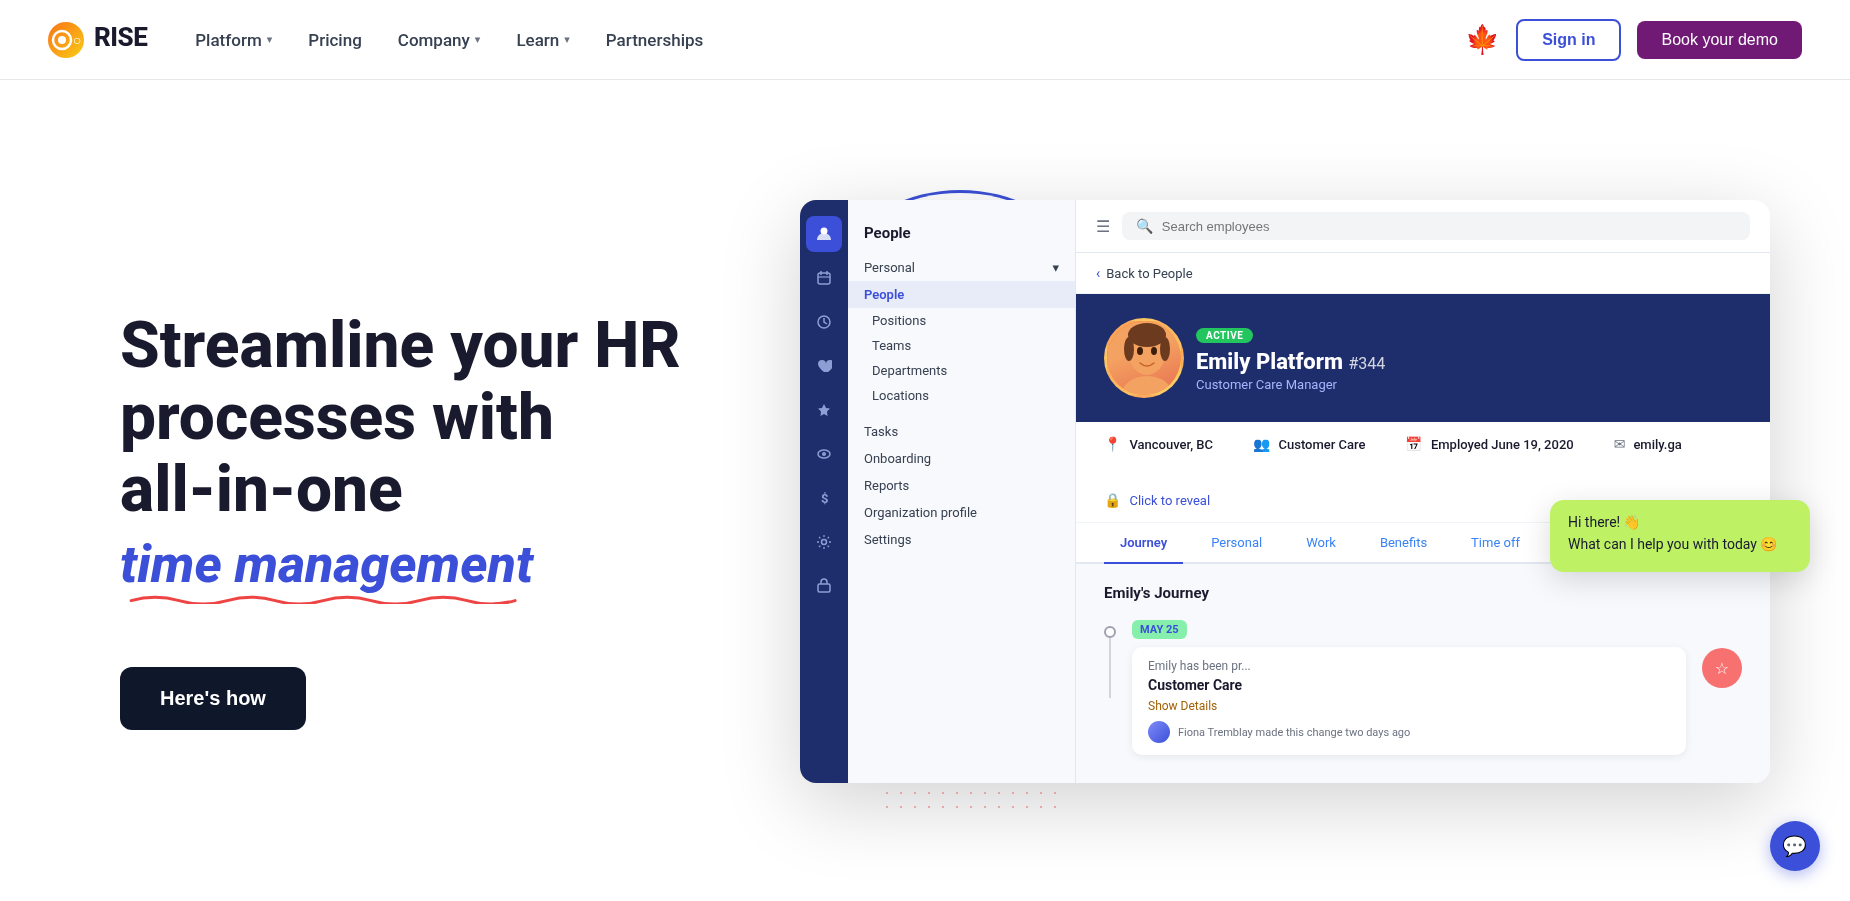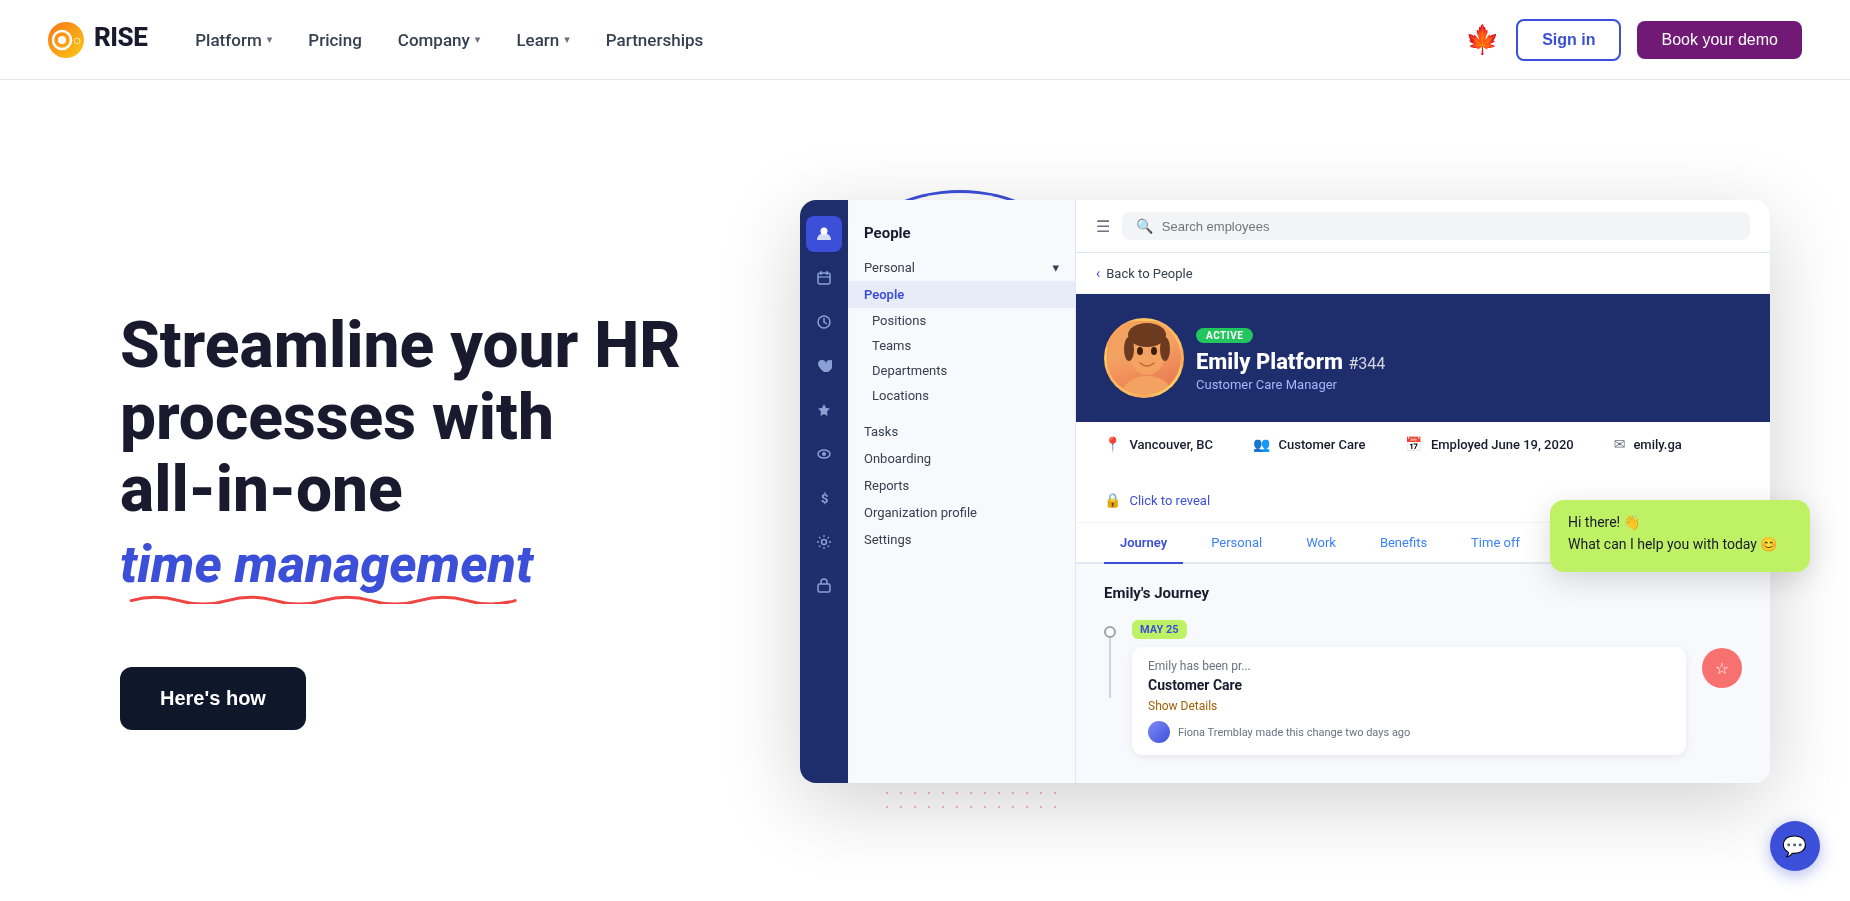--- a/index.html
+++ b/index.html
@@ -239,21 +239,21 @@
       width: 12px; height: 12px; border-radius: 50%; border: 2px solid #9ca3af;
       background: #fff;
     }
     .timeline-connector { width: 2px; height: 60px; background: #d1d5db; }
     .timeline-event-dot {
       width: 40px; height: 40px; border-radius: 50%; background: #f87171;
       display: flex; align-items: center; justify-content: center;
       color: #fff; font-size: 16px;
     }
     .date-chip {
-      background: #bef264; color: #3b4fd8; font-size: 11px; font-weight: 700;
+      background: #86efac; color: #3b4fd8; font-size: 11px; font-weight: 700;
       padding: 3px 8px; border-radius: 6px; display: inline-block; margin-bottom: 8px;
     }
     .event-card {
       background: #fff; border-radius: 10px; padding: 12px 16px;
       box-shadow: 0 2px 8px rgba(0,0,0,0.07); font-size: 12px; color: #6b7280;
       margin-bottom: 8px;
     }
     .event-card strong { color: #1a1a2e; font-size: 14px; }
 
     

